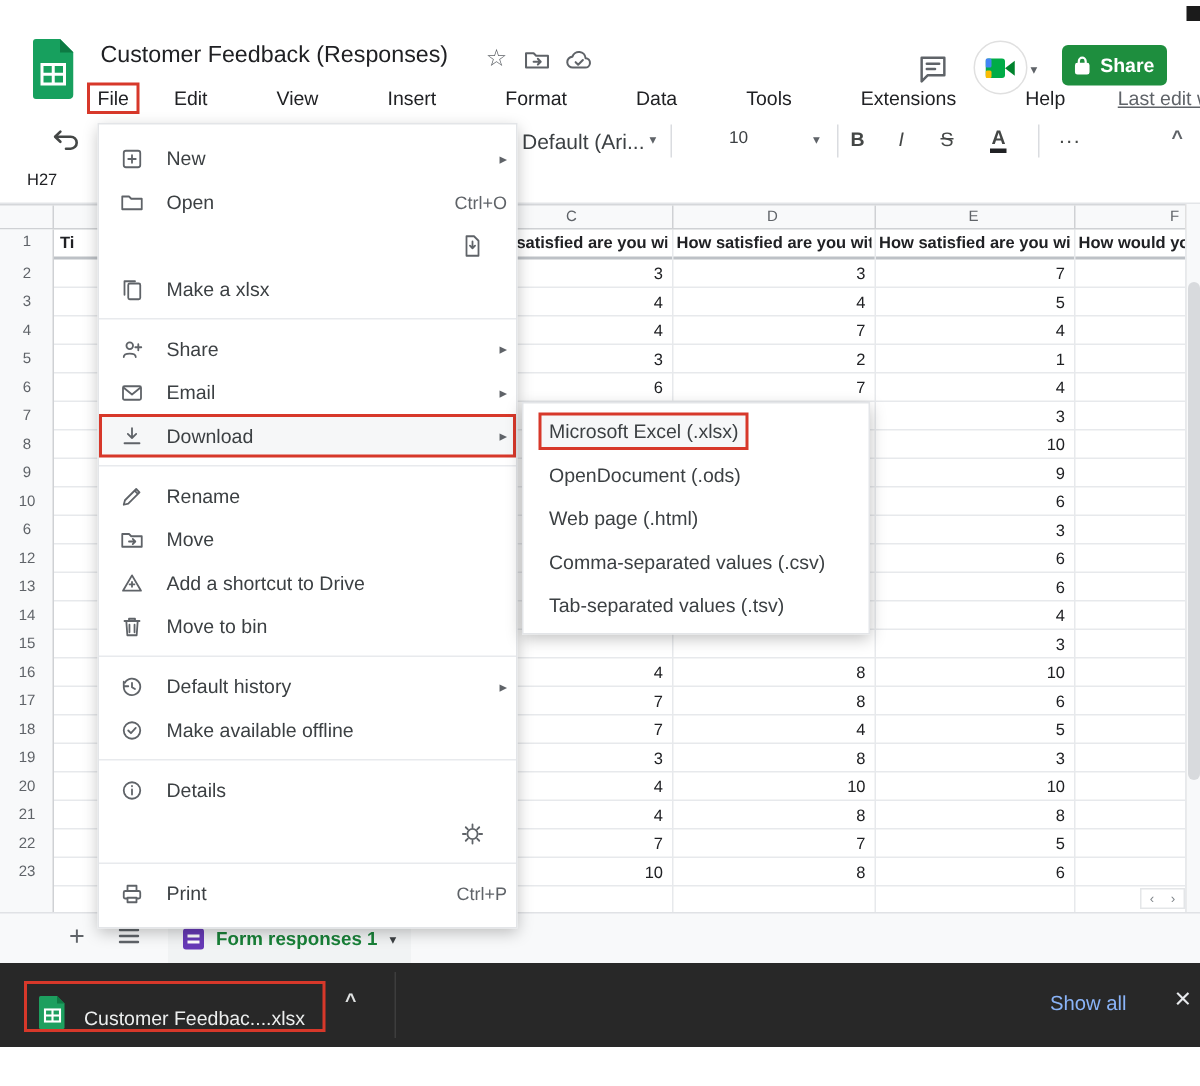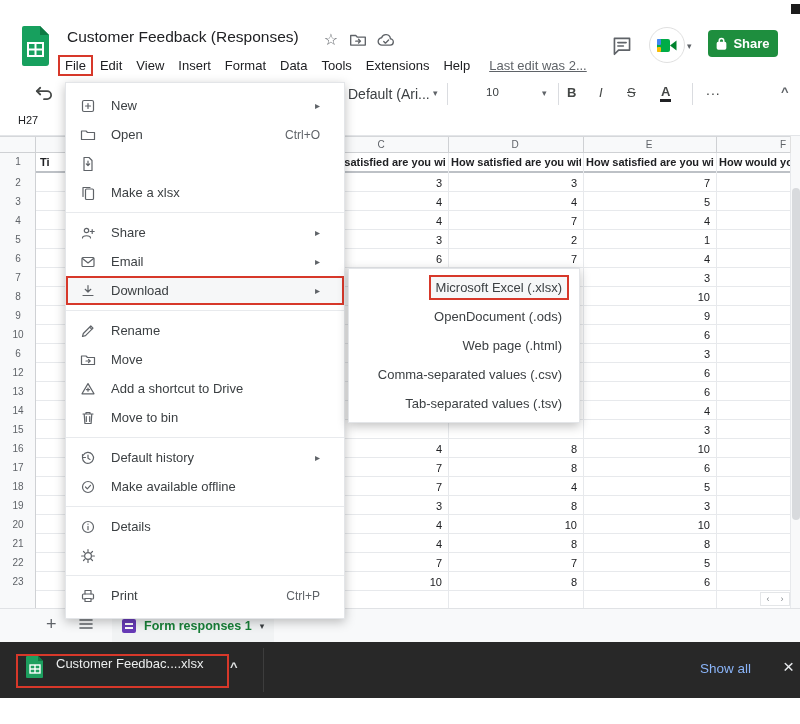--- a/index.html
+++ b/index.html
@@ -20,21 +20,21 @@
   .meet .circ { position:absolute; left:0; top:0; width:36px; height:36px; border-radius:50%;
                 border:1px solid #e0e0e0; background:#fff; display:flex; align-items:center; justify-content:center; }
   .meet .caret { position:absolute; left:38px; top:14px; font-size:9px; color:#5f6368; }
   .share-btn { position:absolute; left:708px; top:30px; width:70px; height:27px; background:#1e8e3e;
                border-radius:4px; display:flex; align-items:center; justify-content:center; gap:6px;
                color:#fff; font-size:13px; font-weight:bold; }
   .corner-frag { position:absolute; left:791px; top:4px; width:9px; height:10px; background:#1b1b1b; }
 
   
   .menubar { position:absolute; left:58px; top:54px; height:22px; display:flex; align-items:center; font-size:13px; color:#202124; }
-  .menubar .m-item { padding:2px 7px; white-space:nowrap; }
+  .menubar .m-item { padding:2px 23px; white-space:nowrap; }
   .menubar .m-item.boxed { border:2px solid #d7382a; padding:1px 5px; }
   .last-edit { margin-left:12px; color:#5f6368; text-decoration:underline; white-space:nowrap; }
 
   
   .toolbar { position:absolute; left:0; top:78px; width:800px; height:34px; }
   .undo { position:absolute; left:34px; top:6px; width:22px; height:20px; color:#444746; }
   .t-font { position:absolute; left:348px; top:8px; font-size:14px; color:#3c4043; width:84px; white-space:nowrap; overflow:hidden; }
   .t-caret { position:absolute; top:10px; font-size:9px; color:#5f6368; }
   .t-div { position:absolute; top:5px; width:1px; height:22px; background:#dadce0; }
   .t-size { position:absolute; left:486px; top:8px; font-size:11.5px; color:#3c4043; }
@@ -76,41 +76,41 @@
   .form-ico::after { content:""; position:absolute; left:3px; top:4px; width:8px; height:2px; background:#fff; box-shadow:0 4px 0 #fff; }
   .tab-label { font-size:12.5px; font-weight:bold; color:#188038; white-space:nowrap; }
   .tab-caret { font-size:9px; color:#3c4043; }
   .explore { position:absolute; left:688px; top:0; width:112px; height:33px; background:#fff; border-left:1px solid #e0e2e5;
              display:flex; align-items:center; gap:8px; padding-left:14px; }
   .explore-label { font-size:12.5px; color:#188038; }
 
   
   .dlbar { position:absolute; left:0; top:642px; width:800px; height:56px; background:#282828; }
   .dl-item { position:absolute; left:16px; top:12px; height:34px; border:2px solid #d7382a;
-             display:flex; align-items:flex-start; gap:12px; padding:0 24px 0 8px; }
+             display:flex; align-items:flex-end; gap:12px; padding:0 12px 0 8px; }
   .dl-name { color:#eceeee; font-size:13px; white-space:nowrap; }
   .dl-caret { position:absolute; left:230px; top:17px; color:#dfe1e1; font-size:13px; font-weight:bold; }
   .dl-div { position:absolute; left:263px; top:6px; width:1px; height:44px; background:#3d3d3d; }
   .dl-showall { position:absolute; left:700px; top:19px; color:#8ab4f8; font-size:13.5px; }
   .dl-close { position:absolute; left:783px; top:14px; color:#e8eaed; font-size:19px; }
   .below-strip { position:absolute; left:0; top:698px; width:800px; height:26px; background:#fff; }
 
   
   .filemenu { position:absolute; left:65px; top:82px; width:280px; background:#fff; border:1px solid #e3e5e8;
               box-shadow:0 3px 10px rgba(0,0,0,.25); padding:8px 0; z-index:20; }
-  .mi { display:flex; align-items:center; height:29px; padding:0 24px 0 14px; font-size:13px; color:#3c4043; }
+  .mi { display:flex; align-items:center; height:29px; padding:0 6px 0 14px; font-size:13px; color:#3c4043;justify-content:flex-end; }
   .mi .ic { width:16px; height:16px; margin-right:15px; flex:0 0 16px; color:#5f6368; }
   .mi .lbl { flex:1; white-space:nowrap; }
   .mi .sc { color:#5f6368; font-size:12px; margin-left:8px; }
   .mi .ar { color:#5f6368; font-size:10px; margin-left:8px; }
   .mi.boxed { box-shadow:inset 0 0 0 2px #d7382a; background:#f6f7f8; }
   .mdiv { height:1px; background:#e8eaed; margin:5px 0; }
   .submenu { position:absolute; left:348px; top:268px; width:232px; background:#fff; border:1px solid #e3e5e8;
              box-shadow:0 3px 10px rgba(0,0,0,.25); padding:4px 0; z-index:21; }
-  .smi { display:flex; align-items:center; height:29px; padding:0 12px; font-size:13px; color:#3c4043;justify-content:flex-end; }
+  .smi { display:flex; align-items:center; height:29px; padding:0 12px; font-size:13px; color:#3c4043; }
   .smi .lbl { white-space:nowrap; padding:3px 5px; }
   .smi.boxed .lbl { box-shadow:0 0 0 2px #d7382a; background:#f6f7f8; }
 
   svg { display:block; }
 </style>
 </head>
 <body>
 
 <div id="app">
 

